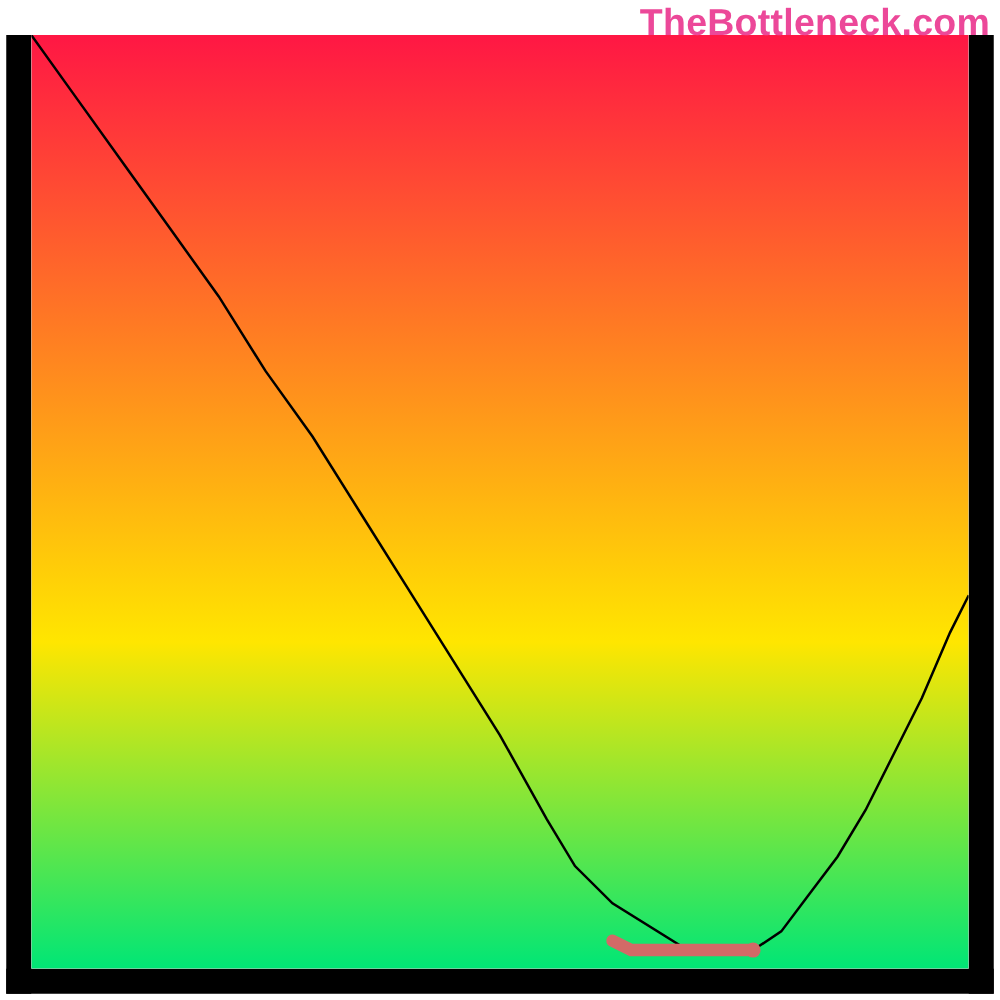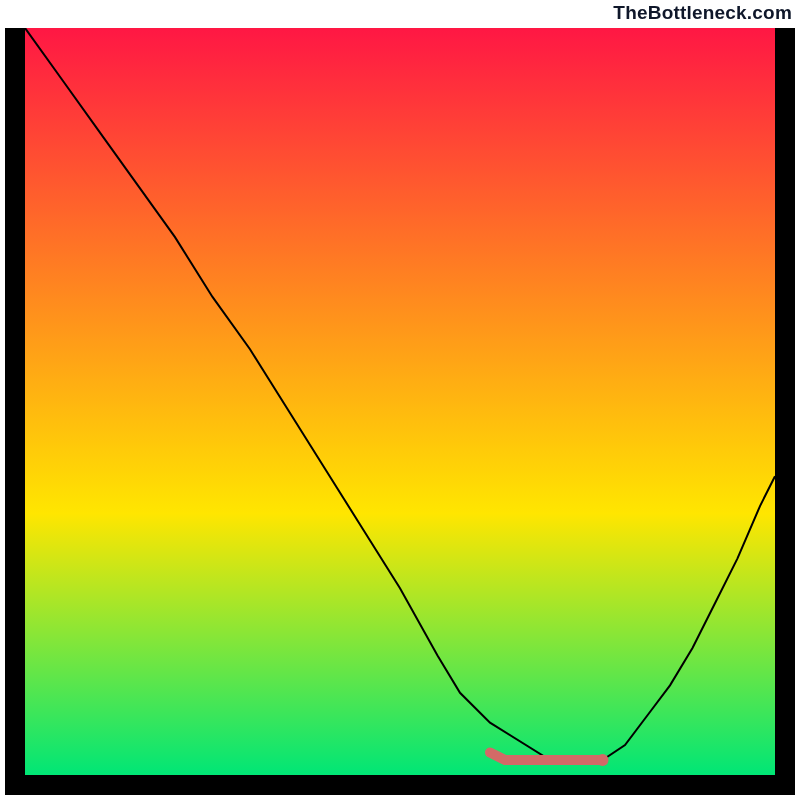--- a/index.html
+++ b/index.html
@@ -14,23 +14,23 @@
   .frame {
     position: relative;
     width: 800px;
     height: 800px;
     box-sizing: border-box;
   }
   .watermark {
     position: absolute;
     top: 2px;
     right: 8px;
-    font-size: 19px;
+    font-size: 30px;
     font-weight: 600;
-    color: #0f172a;
+    color: #ec4899;
     letter-spacing: 0.2px;
     z-index: 5;
   }
   .plot-outer {
     position: absolute;
     left: 5px;
     top: 28px;
     width: 790px;
     height: 767px;
   }

